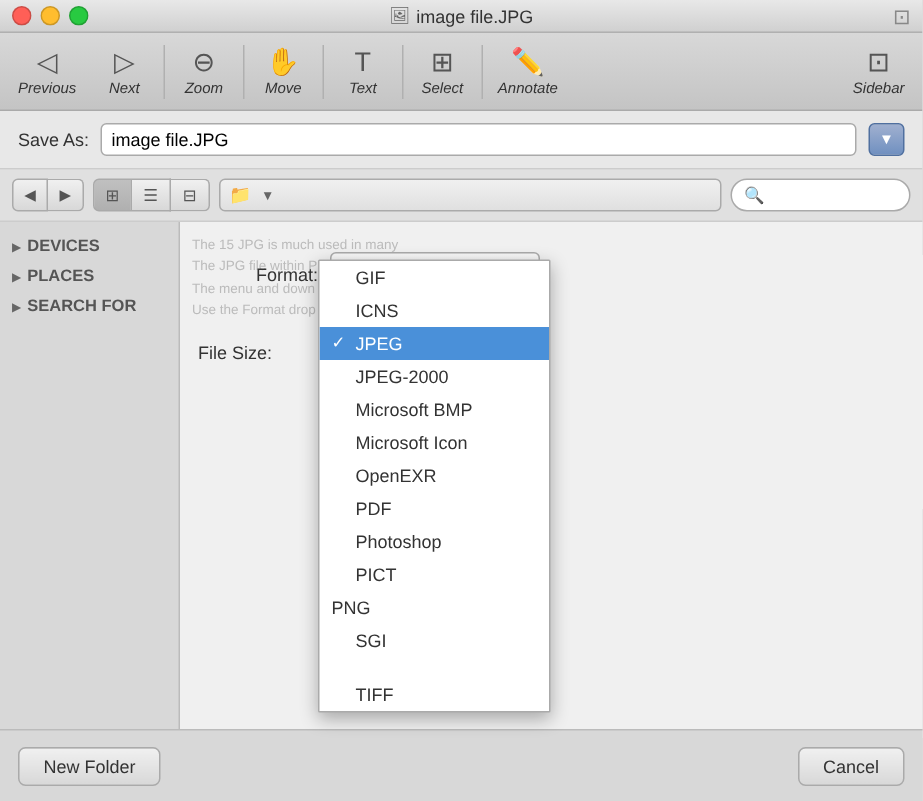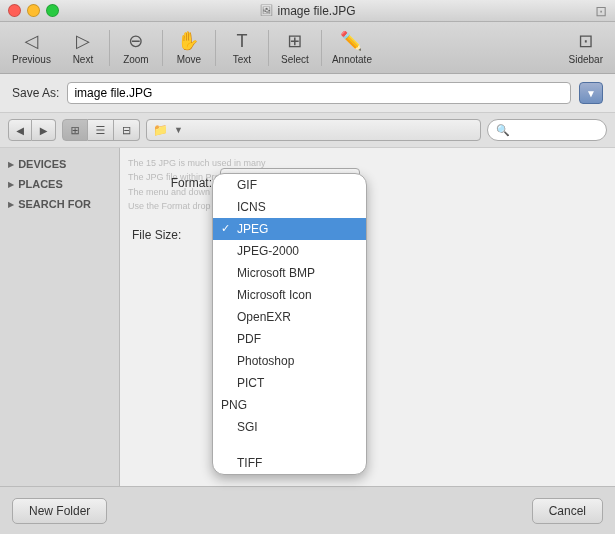--- a/index.html
+++ b/index.html
@@ -75,20 +75,21 @@
       border-radius: 4px;
     }
     .toolbar-icon {
       font-size: 18px;
       color: #555;
       margin-bottom: 2px;
     }
     .toolbar-label {
       font-size: 10px;
       color: #333;
+      font-style: italic;
     }
     .toolbar-divider {
       width: 1px;
       height: 36px;
       background: #b0b0b0;
       margin: 0 2px;
     }
 
     
     .save-as-bar {
@@ -414,21 +415,21 @@
               <span style="position:absolute;right:5px;font-size:8px;color:#555;">▼</span>
             </div>
           </div>
         </div>
         <div style="display:flex;align-items:center;padding:4px 12px;gap:8px;margin-top:30px;">
           <div style="font-size:12px;color:#333;width:80px;">File Size:</div>
         </div>
       </div>
 
       <div style="position:absolute;left:92px;top:25px;z-index:200;">
-        <div style="background:white;border:1px solid #aaa;border-radius:12px;box-shadow:0 4px 12px rgba(0,0,0,0.3);min-width:155px;overflow:hidden;">
+        <div style="background:white;border:1px solid #aaa;border-radius:1px;box-shadow:0 4px 12px rgba(0,0,0,0.3);min-width:155px;overflow:hidden;">
           <div style="padding:4px 12px 4px 24px;font-size:12px;color:#333;cursor:pointer;">GIF</div>
           <div style="padding:4px 12px 4px 24px;font-size:12px;color:#333;cursor:pointer;">ICNS</div>
           <div style="padding:4px 12px 4px 24px;font-size:12px;color:white;background:#4a90d9;cursor:pointer;position:relative;">
             <span style="position:absolute;left:8px;font-size:11px;">✓</span>JPEG
           </div>
           <div style="padding:4px 12px 4px 24px;font-size:12px;color:#333;cursor:pointer;">JPEG-2000</div>
           <div style="padding:4px 12px 4px 24px;font-size:12px;color:#333;cursor:pointer;">Microsoft BMP</div>
           <div style="padding:4px 12px 4px 24px;font-size:12px;color:#333;cursor:pointer;">Microsoft Icon</div>
           <div style="padding:4px 12px 4px 24px;font-size:12px;color:#333;cursor:pointer;">OpenEXR</div>
           <div style="padding:4px 12px 4px 24px;font-size:12px;color:#333;cursor:pointer;">PDF</div>

